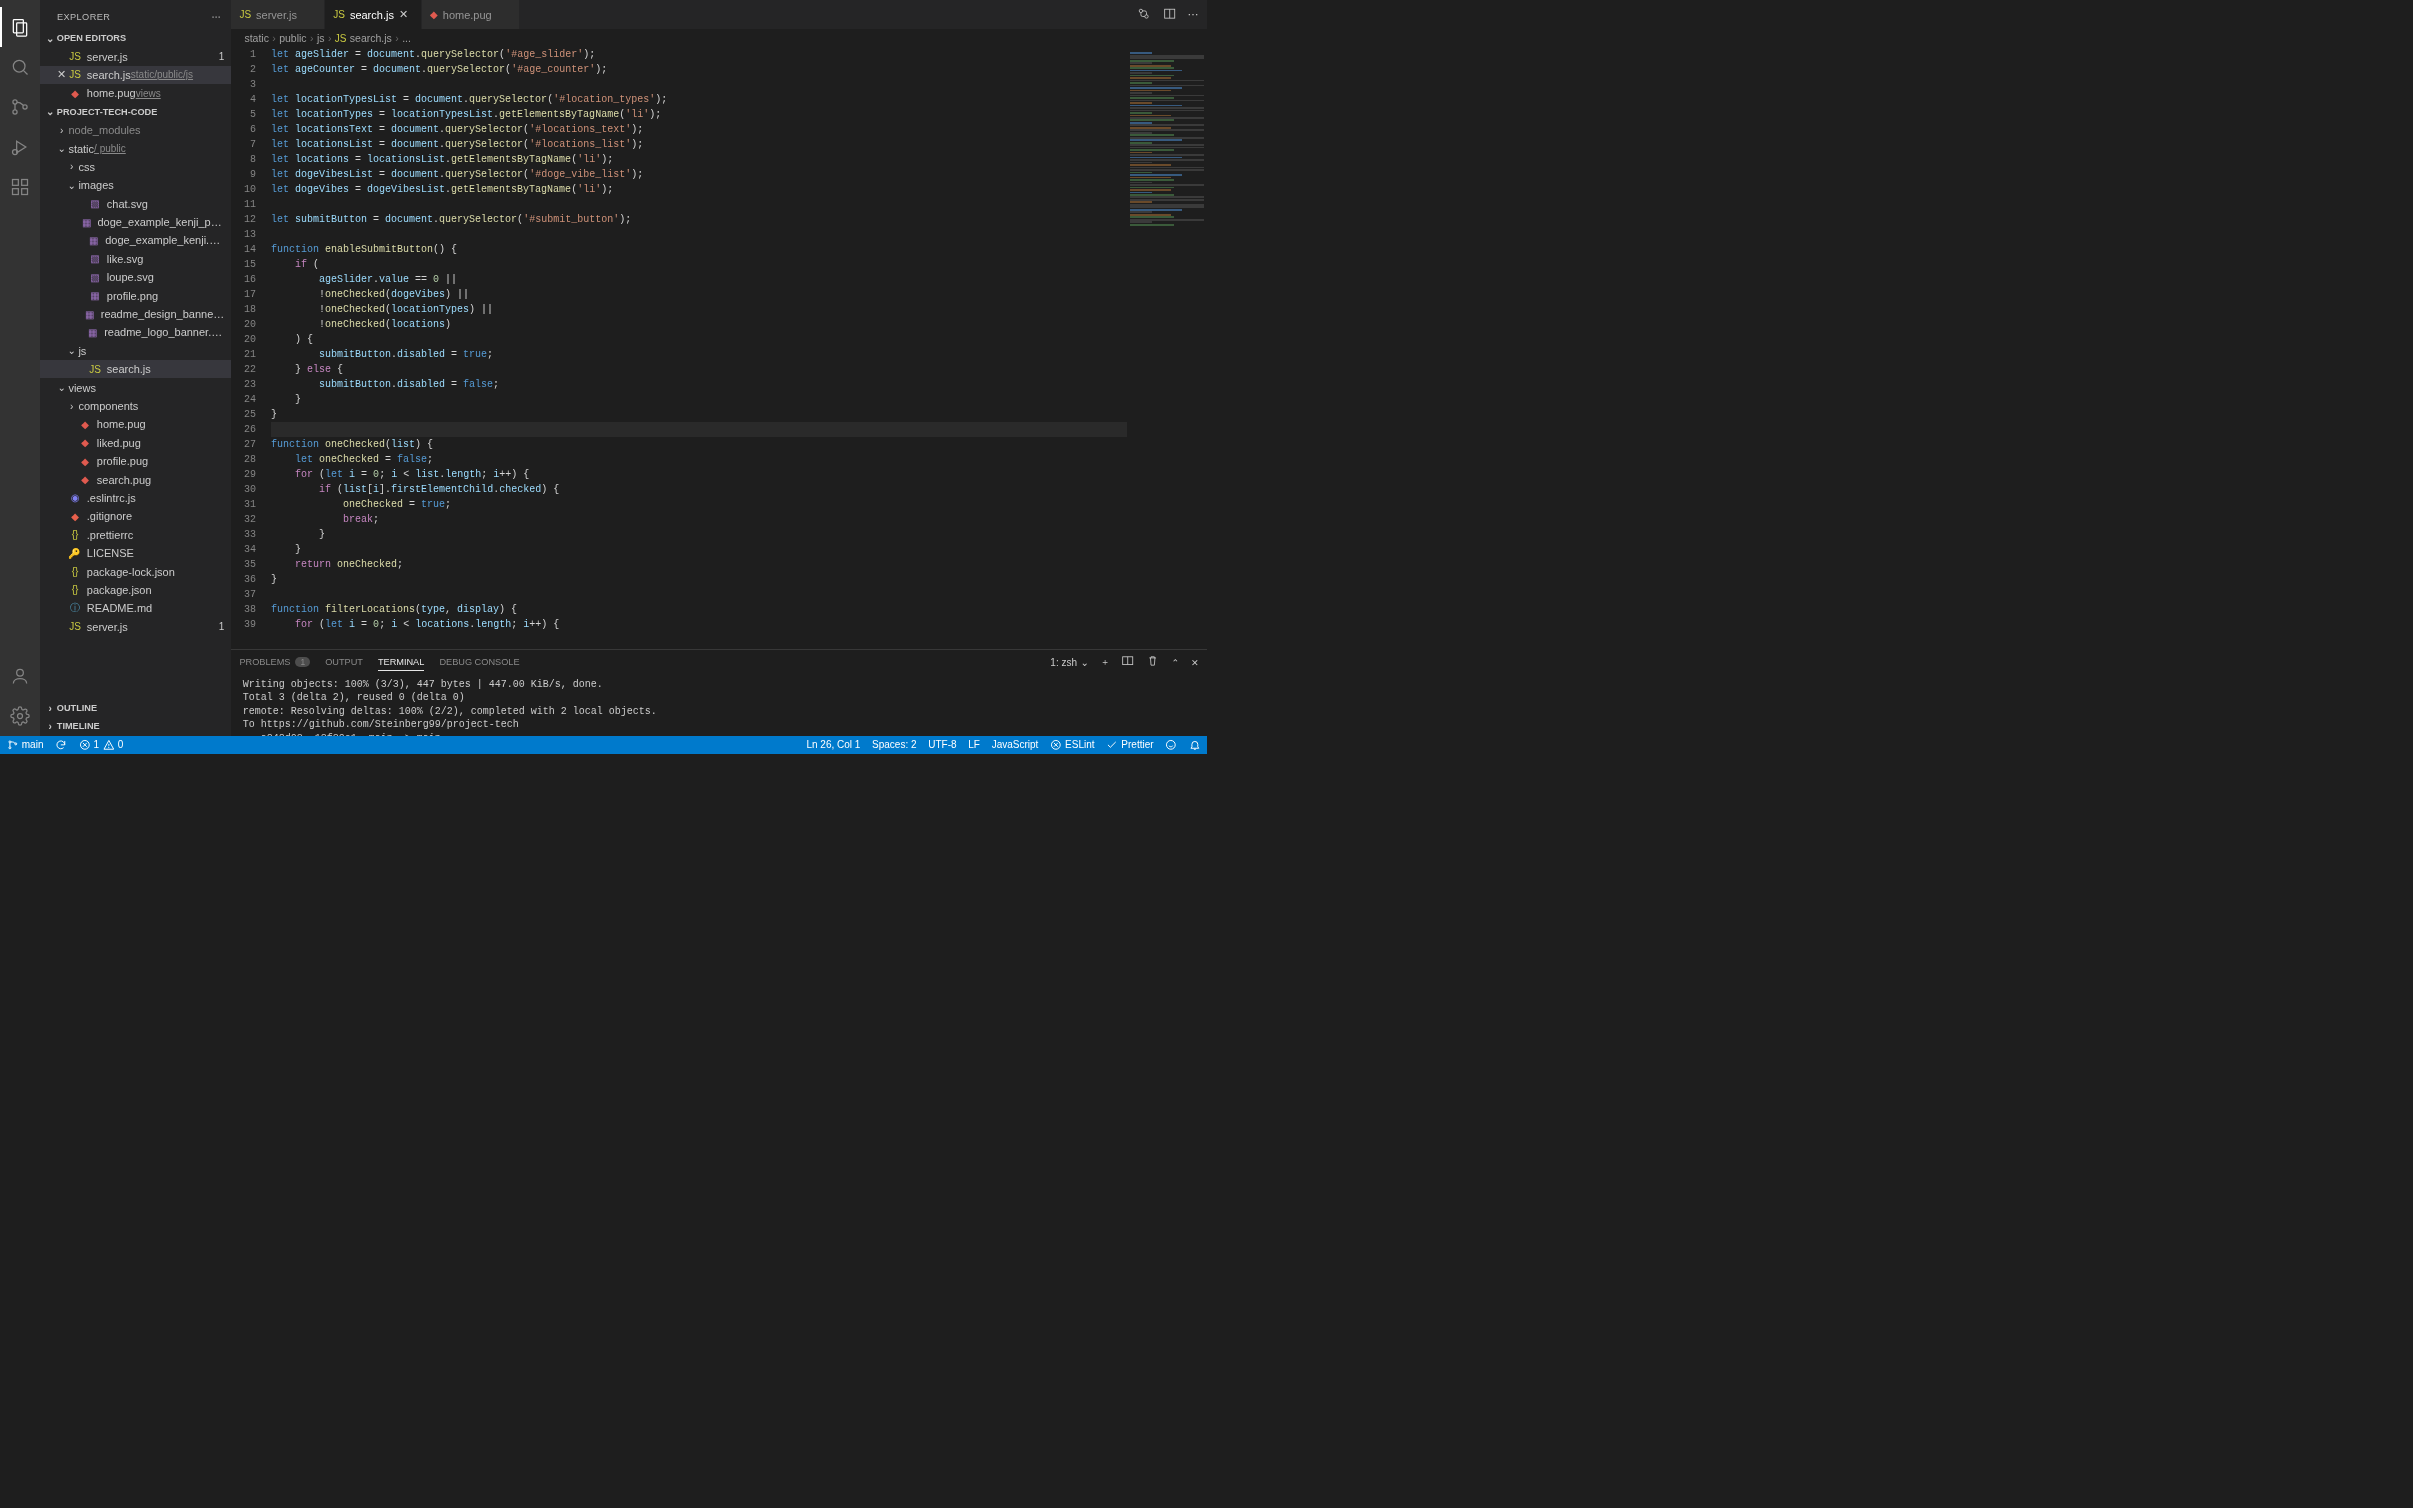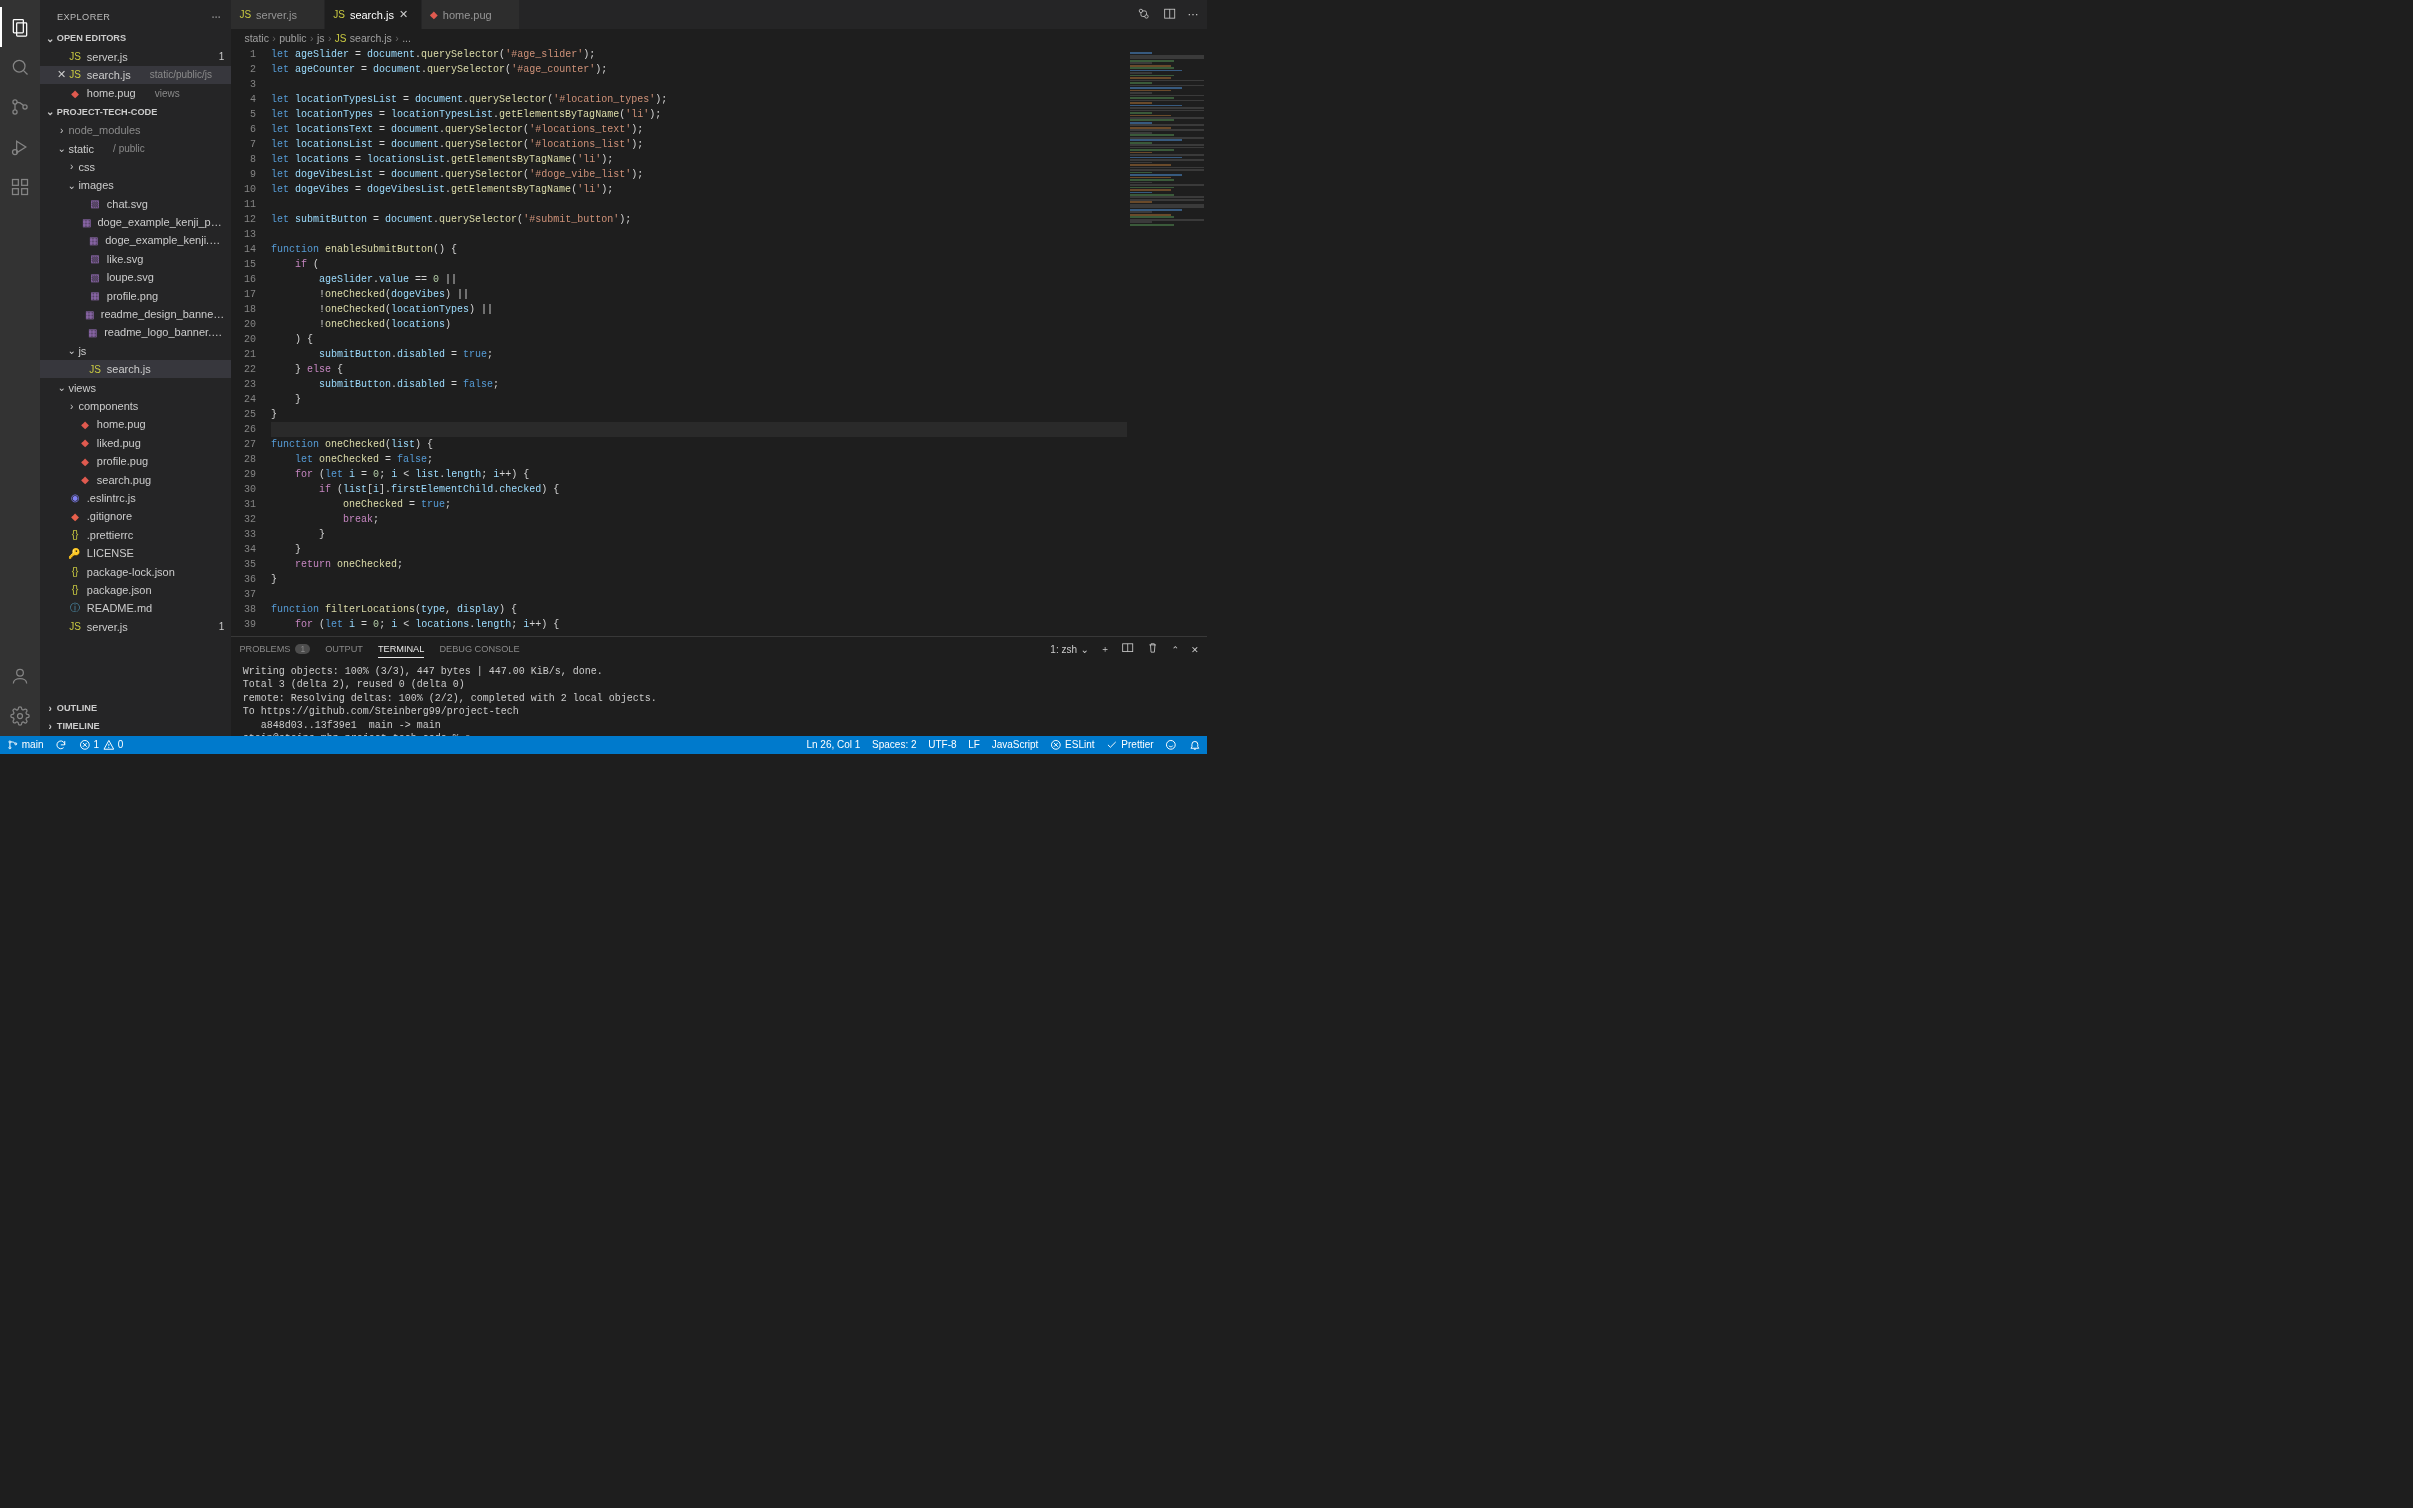--- a/index.html
+++ b/index.html
@@ -68,21 +68,21 @@
   padding-right: 6.7px;
   cursor: pointer;
   white-space: nowrap;
   overflow: hidden;
 }
 .tree-row.active { background: #37373d; }
 .tree-row .indent { display:inline-block; }
 .tree-row .chev { width: 13.4px; text-align:center; color:#cccccc; font-size: 10px;}
 .tree-row .icon { width: 13.4px; margin-right: 5px; display:inline-flex; justify-content:center; }
 .tree-row .label { color:#cccccc; overflow:hidden; text-overflow:ellipsis; }
-.tree-row .meta { color:#8a8a8a; margin-left: 19px; font-size: 10px; }
+.tree-row .meta { color:#8a8a8a; margin-left: 0; font-size: 10px; text-decoration: underline; }
 .tree-row .badge { margin-left:auto; color:#cccccc; font-size:10px; }
 .tree-row .close-x { width:13.4px; color:#cccccc; text-align:center; }
 .file-ico { font-size: 10px; }
 .ico-js { color:#cbcb41; }
 .ico-pug { color:#e05a4f; }
 .ico-img { color:#a074c4; }
 .ico-svg { color:#a074c4; }
 .ico-json { color:#cbcb41; }
 .ico-md { color:#519aba; }
 .ico-lic { color:#cbcb41; }
@@ -162,21 +162,21 @@
 .minimap-inner {
   position:absolute; top:5px; right:3.4px; left:3.4px;
   display:flex; flex-direction:column; gap:0.8px;
 }
 .mm-line { height:1.7px; background:#3a3a3a; }
 .mm-line.c1 { background:#375a7f; width:70%; }
 .mm-line.c2 { background:#6a4a2a; width:55%; }
 .mm-line.c3 { background:#3a5a3a; width:60%; }
 .mm-line.short { width:30%; }
 .panel {
-  height: 100px;
+  height: 87px;
   background:#1e1e1e;
   border-top:0.8px solid #383838;
   display:flex; flex-direction:column;
 }
 .panel-tabs {
   height: 25px;
   display:flex; align-items:center;
   padding: 0 8.4px;
   gap:15px;
   font-size:9.2px;

